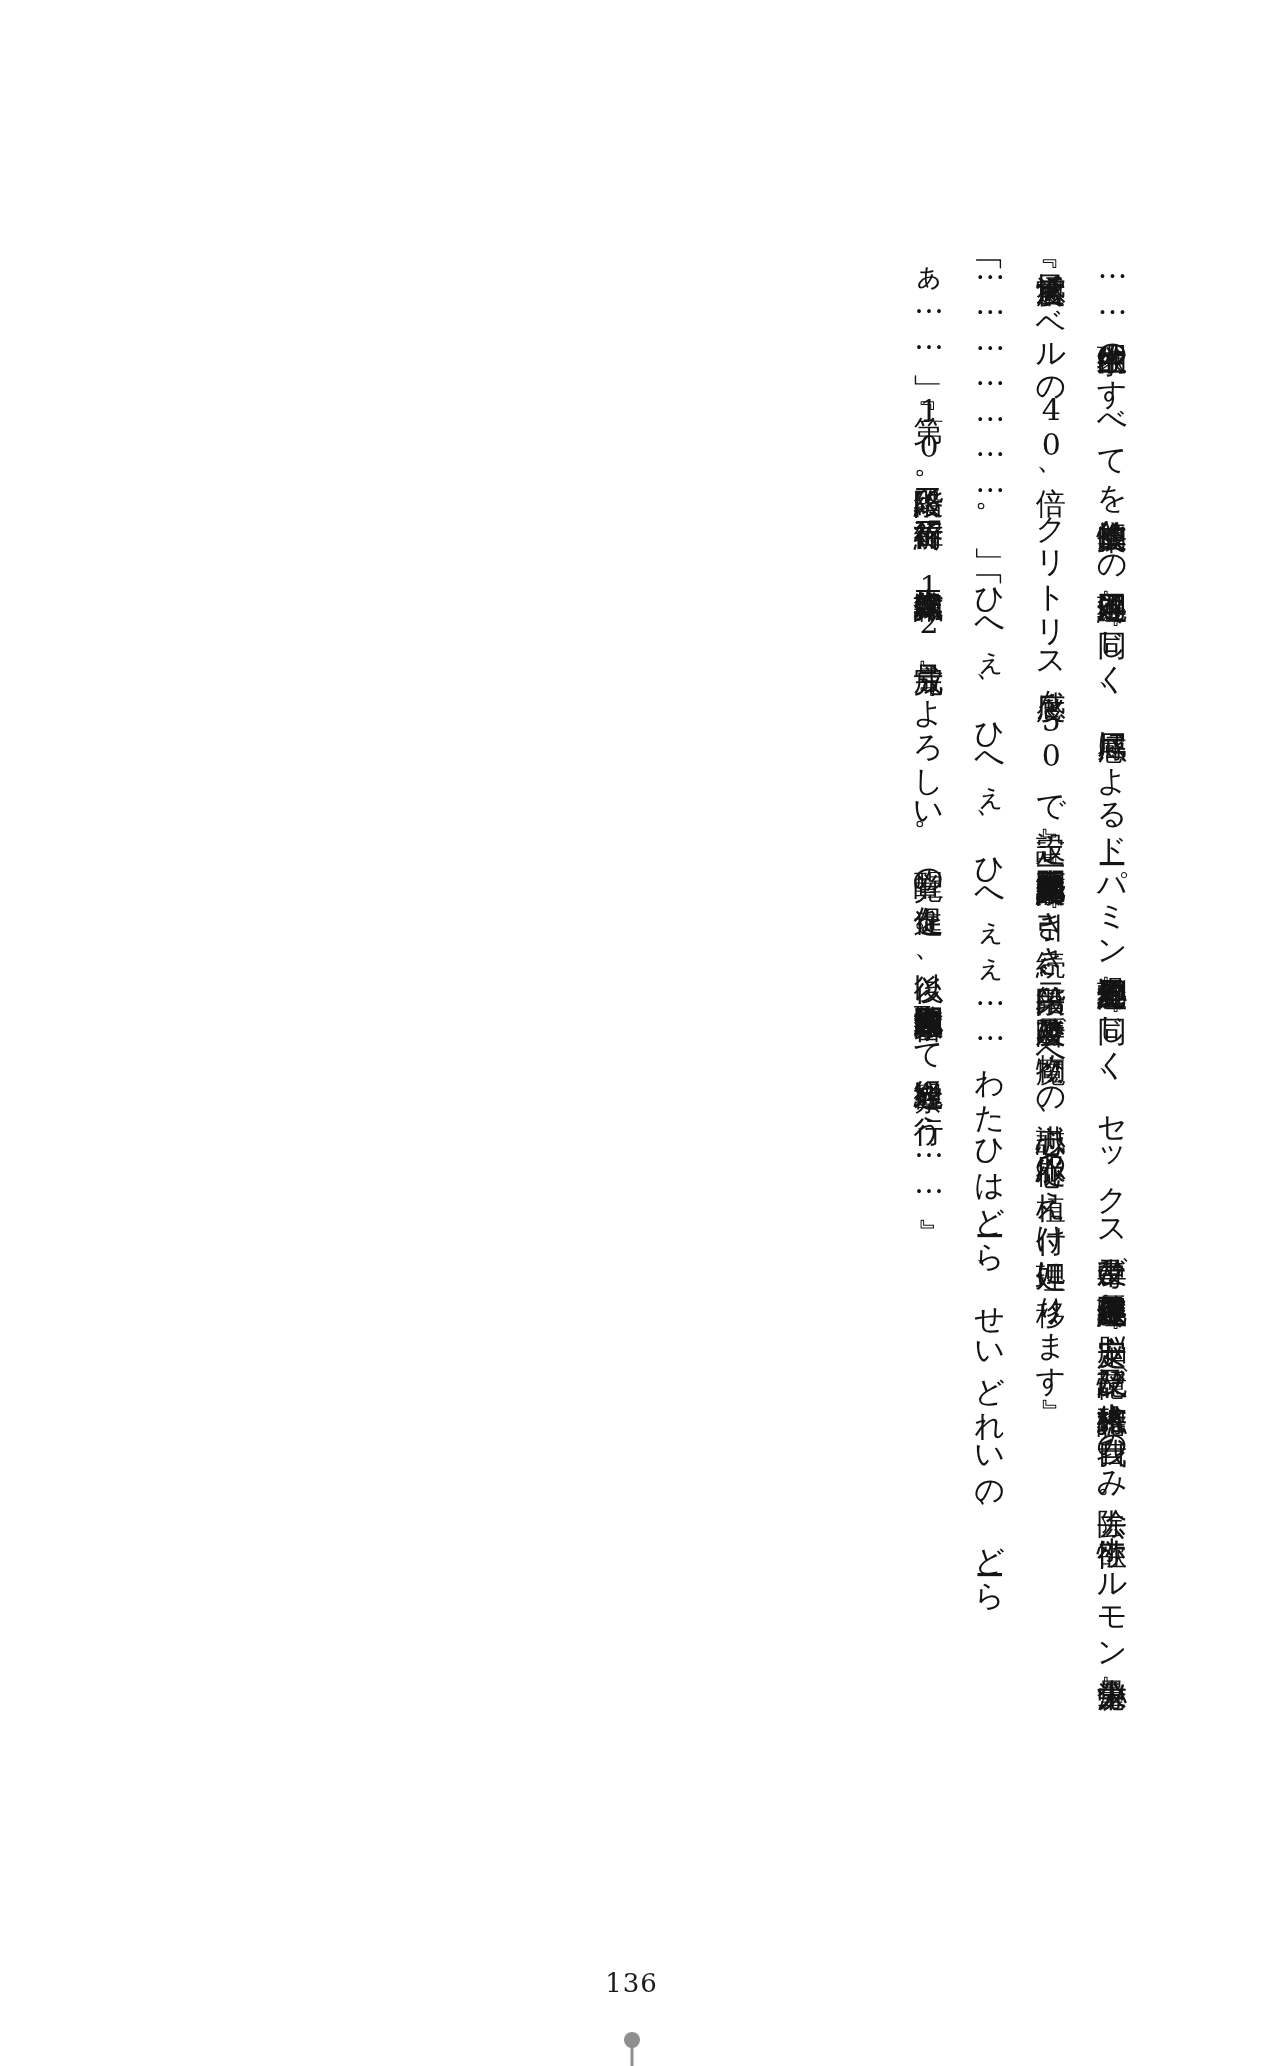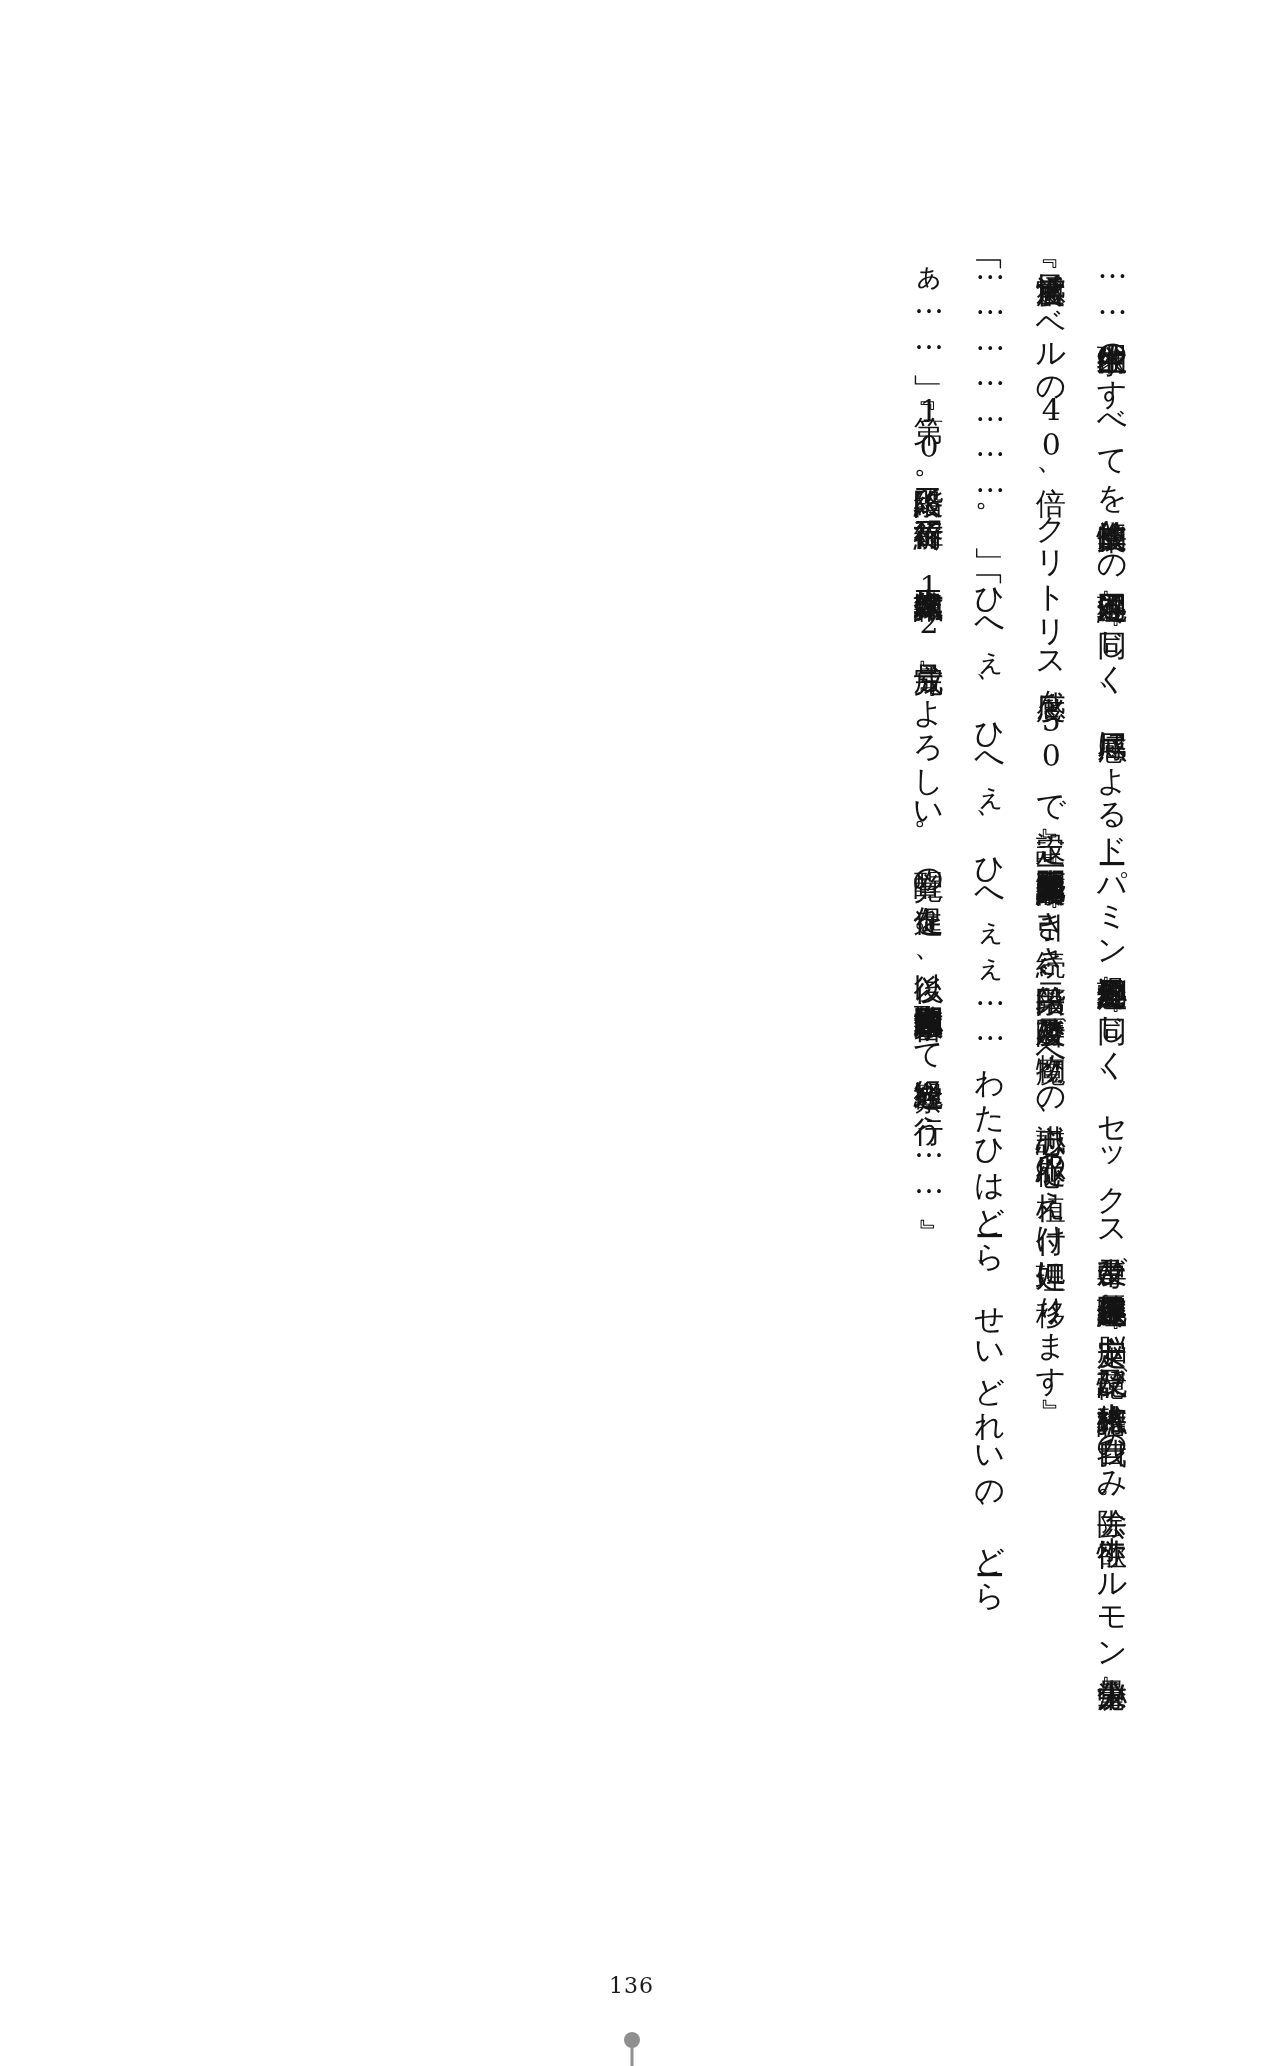--- a/index.html
+++ b/index.html
@@ -44,21 +44,21 @@
     text-align: left;
   }
 
   
   .folio {
     position: absolute;
     left: 0;
     right: 0;
     bottom: 68px;
     text-align: center;
-    font-size: 22px;
+    font-size: 26px;
     letter-spacing: 1px;
     color: #1a1a1a;
     font-family: "DejaVu Serif", "Liberation Serif", serif;
   }
 
   
   .bottom-mark {
     position: absolute;
     left: 50%;
     bottom: 18px;

